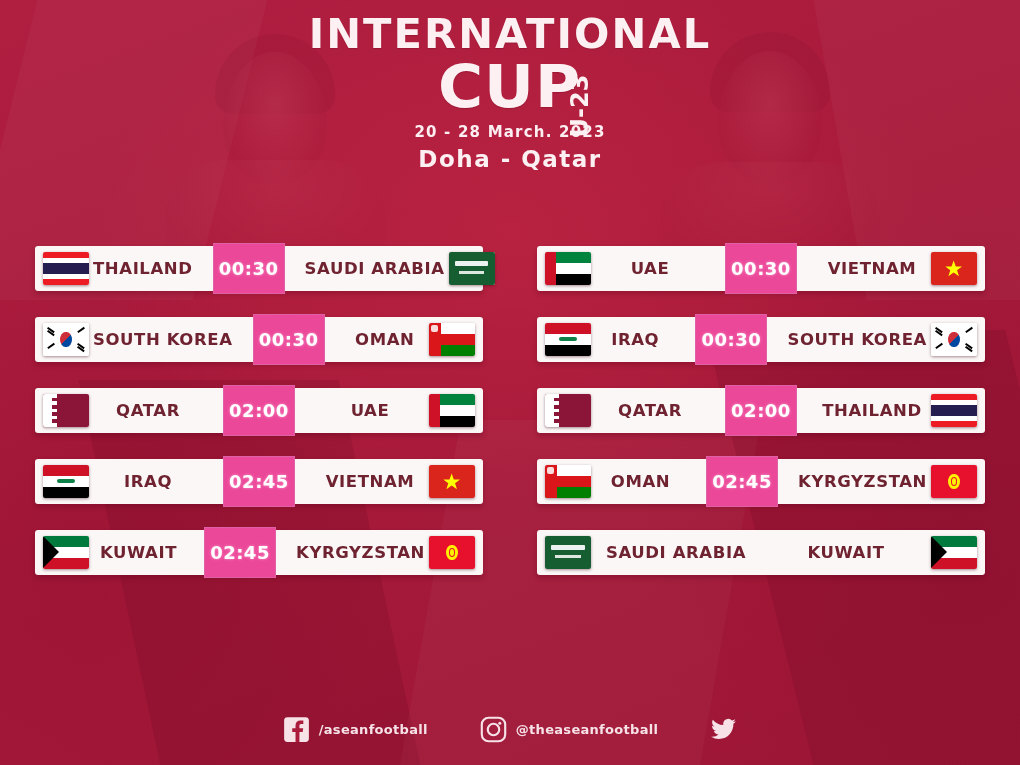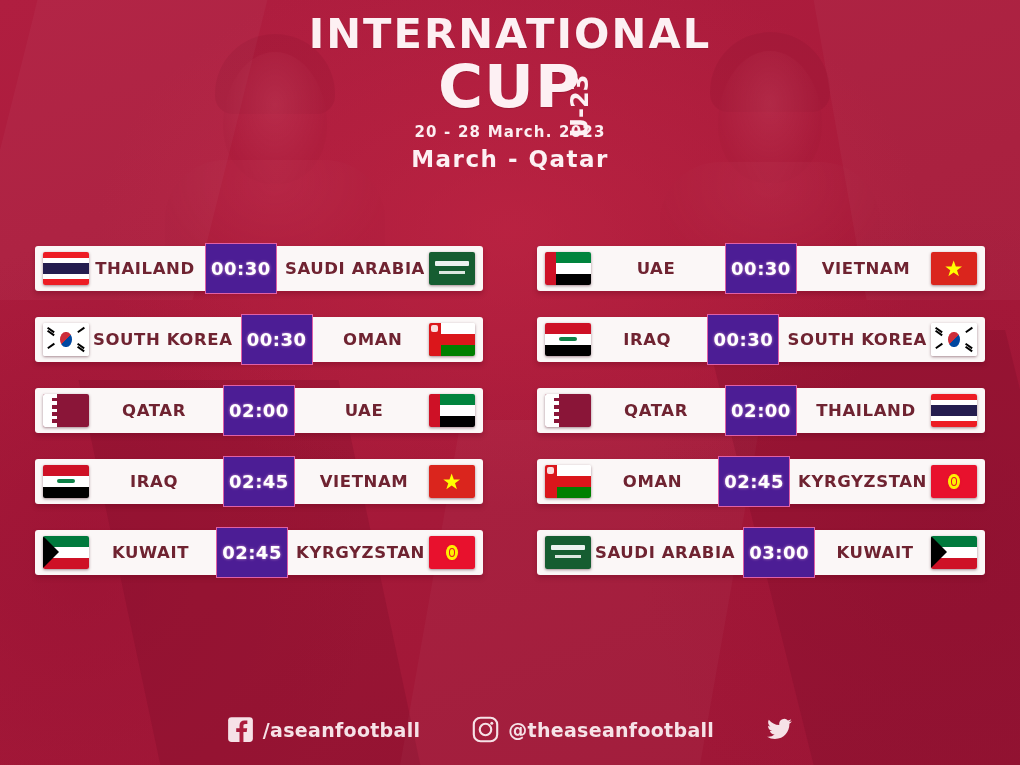--- a/index.html
+++ b/index.html
@@ -174,22 +174,22 @@
     font-size:16.5px;
     letter-spacing:.6px;
     color:#6f2331;
     white-space:nowrap;
     padding:0 4px;
   }
 
   .time-badge{
     flex:0 0 auto;
     width:72px;
-    margin:-3px 4px;
-    background:#4c1d95;
+    margin:-3px 16px;
+    background:#ec4899;
     border:1.6px solid #e060a6;
     display:flex;
     align-items:center;
     justify-content:center;
     font-family:"DejaVu Sans", sans-serif;
     font-weight:bold;
     font-size:18px;
     letter-spacing:.5px;
     color:#ffffff;
     text-shadow:0 0 3px rgba(255,190,225,.7);
@@ -208,21 +208,21 @@
     align-items:center;
     gap:52px;
     z-index:3;
   }
   .social{
     display:flex; align-items:center; gap:9px;
   }
   .social .handle{
     font-family:"DejaVu Sans", sans-serif;
     font-weight:bold;
-    font-size:19px;
+    font-size:13px;
     letter-spacing:.3px;
     color:#f6e2e7;
   }
   .sic{ width:27px; height:27px; flex:0 0 auto; }
 </style>
 </head>
 <body>
 
 <div id="bg-layer">
   <div class="facet" style="left:0;top:0;width:230px;height:300px;transform:skewX(-14deg);"></div>
@@ -243,21 +243,21 @@
     <div class="gh-body"></div>
 </div>
 
 <div id="header">
   <div id="title-main">INTERNATIONAL</div>
   <div id="title-cup-wrap">
     <span id="title-cup">CUP</span>
     <span id="title-u23">U-23</span>
   </div>
   <div id="title-dates">20 - 28  March. 2023</div>
-  <div id="title-venue">March - Qatar</div>
+  <div id="title-venue">Doha - Qatar</div>
 </div>
 
 <div id="columns">
     <div class="column">
       <div class="matches">
         <div class="match-row">
           <div class="flag left">
             <div class="fl-stripes">
               <i style="height:18%;background:#ED1C24"></i>
               <i style="height:16%;background:#fff"></i>
@@ -438,21 +438,20 @@
             <div style="position:absolute;left:43%;top:37%;width:14%;height:26%;border-radius:50%;border:1.2px solid #E8112D"></div>
           </div>
         </div>
         <div class="match-row">
           <div class="flag left">
             <div style="position:absolute;inset:0;background:#165D31"></div>
             <div style="position:absolute;left:14%;top:26%;width:72%;height:16%;background:#fff;border-radius:1px;opacity:.92"></div>
             <div style="position:absolute;left:22%;top:58%;width:56%;height:8%;background:#fff;opacity:.85"></div>
           </div>
           <div class="team">SAUDI ARABIA</div>
-          <div class="time-badge">03:00</div>
           <div class="team">KUWAIT</div>
           <div class="flag right">
             <div class="fl-stripes">
               <i style="height:33.3%;background:#007A3D"></i>
               <i style="height:33.3%;background:#fff"></i>
               <i style="height:33.4%;background:#CE1126"></i>
             </div>
             <div style="position:absolute;left:0;top:0;width:0;height:0;border-top:16.5px solid transparent;border-bottom:16.5px solid transparent;border-left:16px solid #000"></div>
           </div>
         </div>

